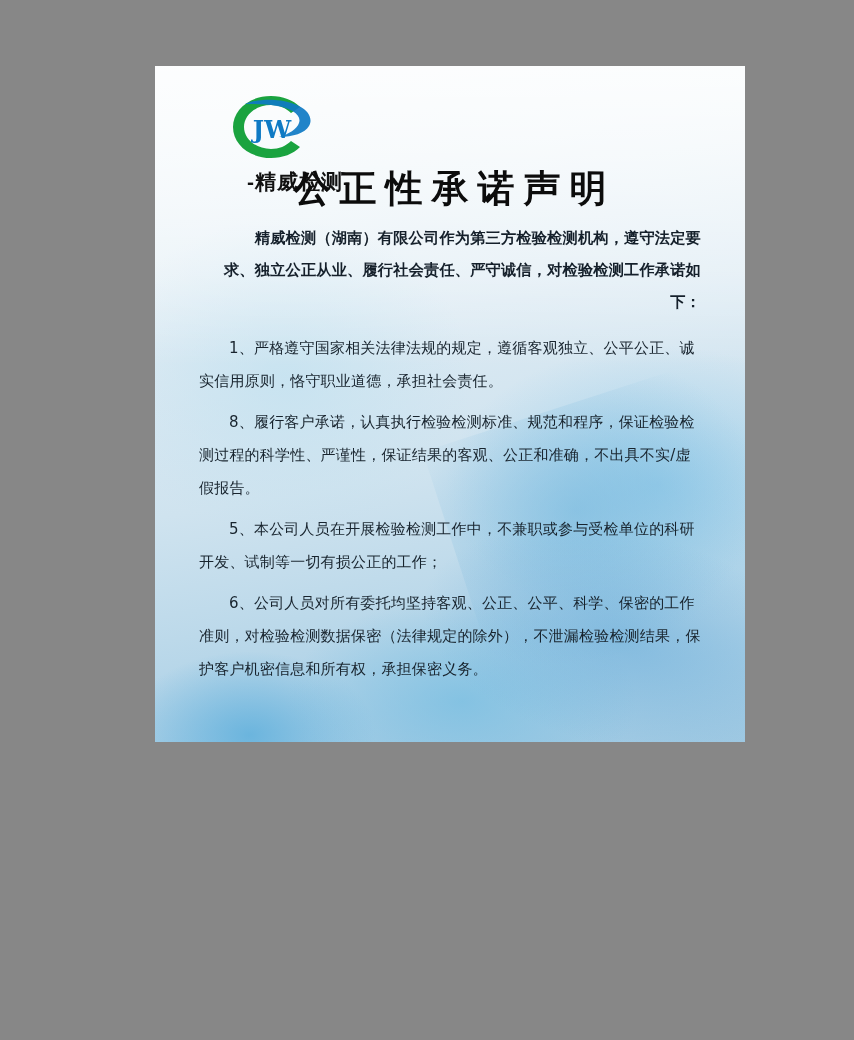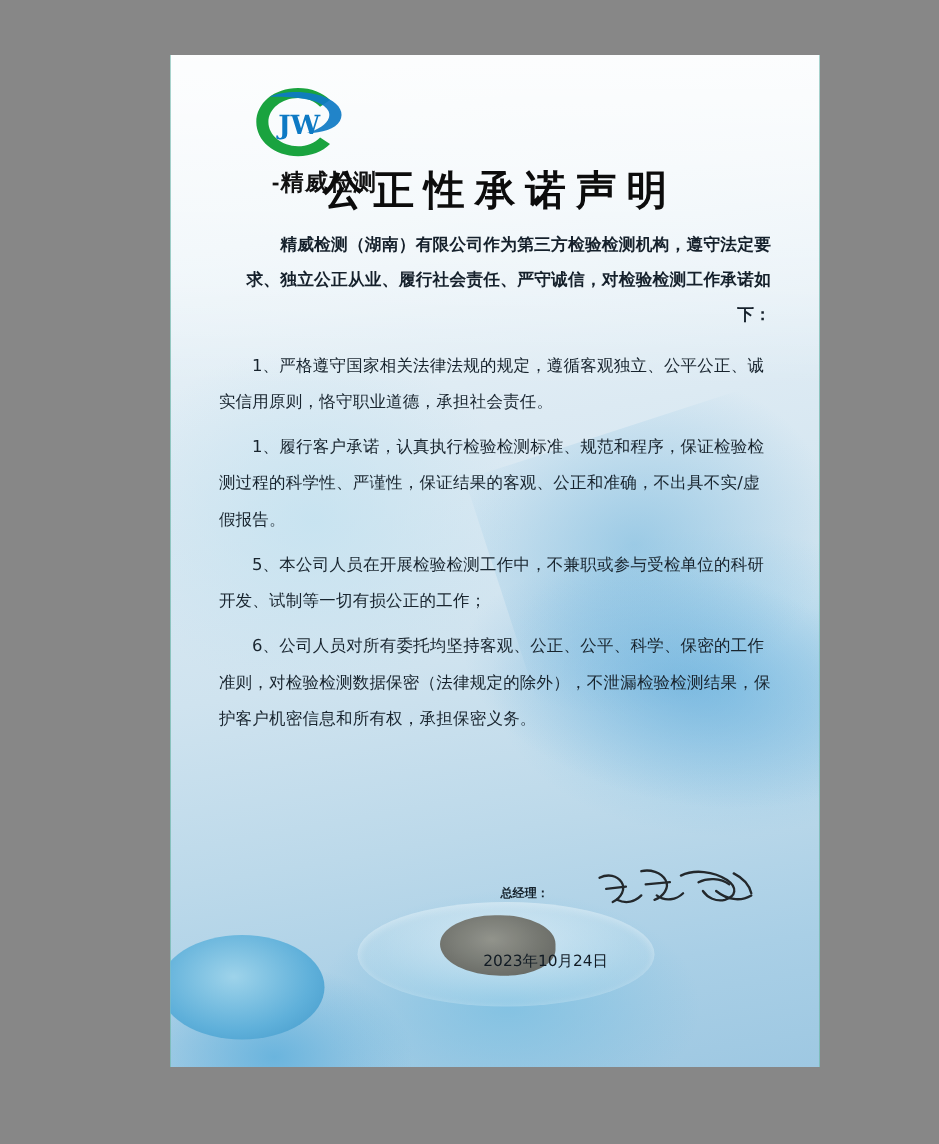--- a/index.html
+++ b/index.html
@@ -9,25 +9,25 @@
   body {
     width: 854px;
     height: 1040px;
     background: #878787;
     font-family: "Liberation Sans", sans-serif;
     overflow: hidden;
   }
   .page {
     position: absolute;
     left: 155px;
-    top: 50px;
+    top: 66px;
     width: 590px;
-    height: 920px;
+    height: 676px;
     overflow: hidden;
-    background: #5eead4;
+    background: #0ea5e9;
   }
   
   .bg {
     position: absolute;
     inset: 0;
     background:
       radial-gradient(ellipse 250px 150px at 52% 94%, rgba(120,190,225,0.75), rgba(120,190,225,0) 70%),
       radial-gradient(ellipse 180px 120px at 16% 99%, rgba(96,176,220,0.85), rgba(96,176,220,0) 70%),
       radial-gradient(ellipse 300px 200px at 85% 62%, rgba(128,196,232,0.6), rgba(128,196,232,0) 70%),
       radial-gradient(ellipse 260px 220px at 22% 46%, rgba(196,226,240,0.8), rgba(196,226,240,0) 72%),
@@ -210,21 +210,21 @@
       </svg>
     </div>
     <div class="brand-line">-精威检测-</div>
   </div>
 
   <div class="doc-title">公正性承诺声明</div>
 
   <div class="content">
     <p class="lead">精威检测（湖南）有限公司作为第三方检验检测机构，遵守法定要求、独立公正从业、履行社会责任、严守诚信，对检验检测工作承诺如下：</p>
     <p class="clause">1、严格遵守国家相关法律法规的规定，遵循客观独立、公平公正、诚实信用原则，恪守职业道德，承担社会责任。</p>
-    <p class="clause">1、履行客户承诺，认真执行检验检测标准、规范和程序，保证检验检测过程的科学性、严谨性，保证结果的客观、公正和准确，不出具不实/虚假报告。</p>
+    <p class="clause">8、履行客户承诺，认真执行检验检测标准、规范和程序，保证检验检测过程的科学性、严谨性，保证结果的客观、公正和准确，不出具不实/虚假报告。</p>
     <p class="clause">5、本公司人员在开展检验检测工作中，不兼职或参与受检单位的科研开发、试制等一切有损公正的工作；</p>
     <p class="clause">6、公司人员对所有委托均坚持客观、公正、公平、科学、保密的工作准则，对检验检测数据保密（法律规定的除外），不泄漏检验检测结果，保护客户机密信息和所有权，承担保密义务。</p>
   </div>
 
   <div class="sign-row">
     <span class="sign-label">总经理：</span>
     <span class="sign-mark">
       <svg viewBox="0 0 150 52" width="150" height="52" aria-hidden="true">
         <g fill="none" stroke="#23282c" stroke-width="2.1" stroke-linecap="round" stroke-linejoin="round">
           <path d="M6 14 C14 10 22 12 26 18 C30 24 26 32 18 36"></path>

